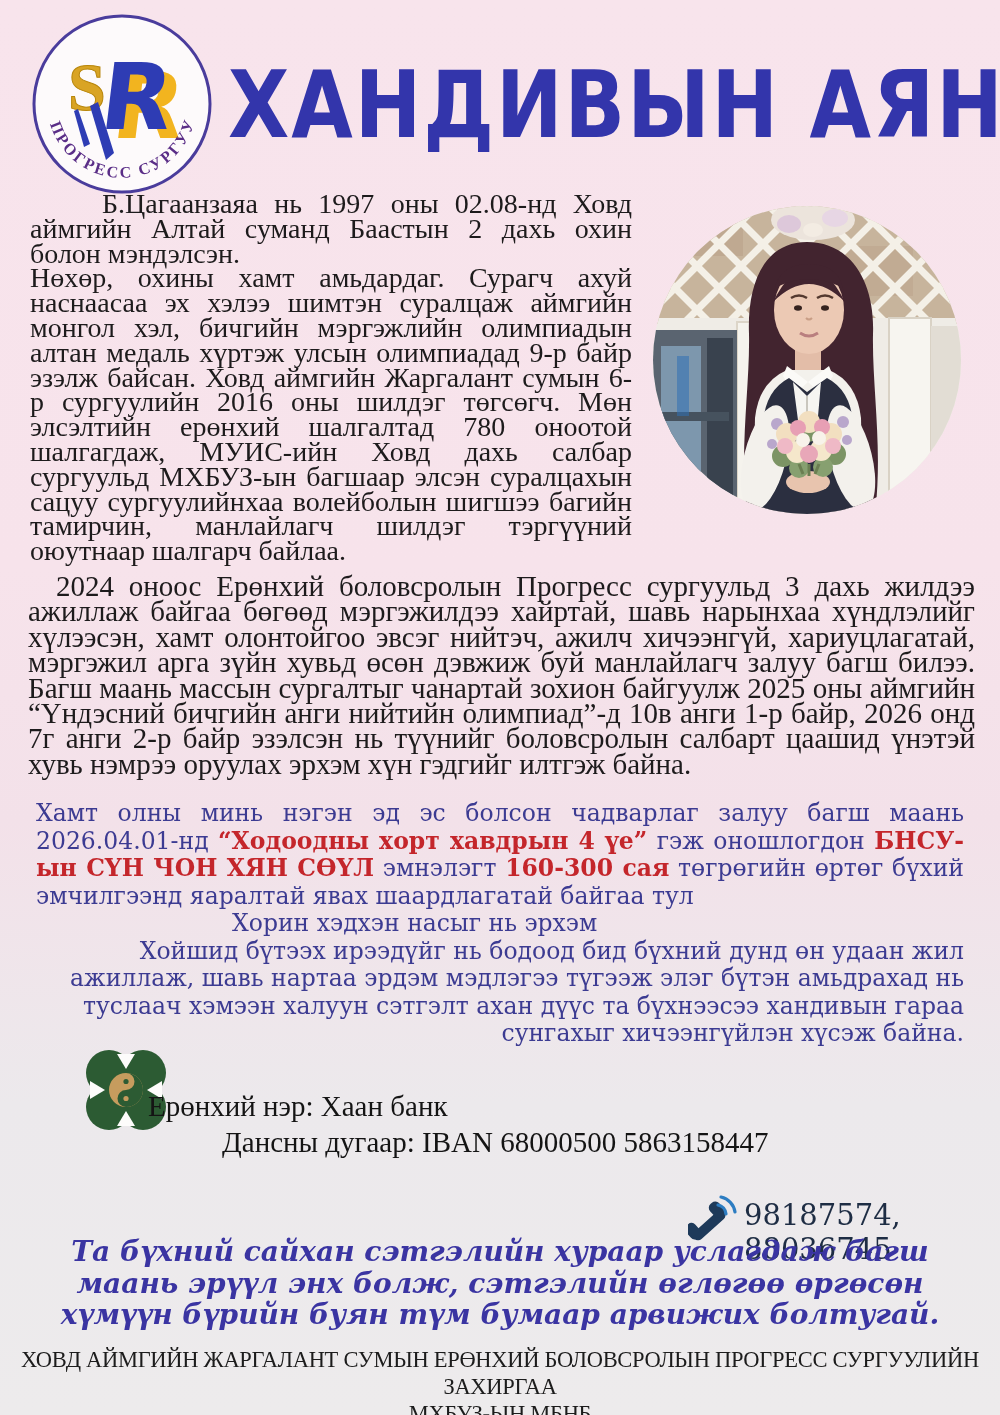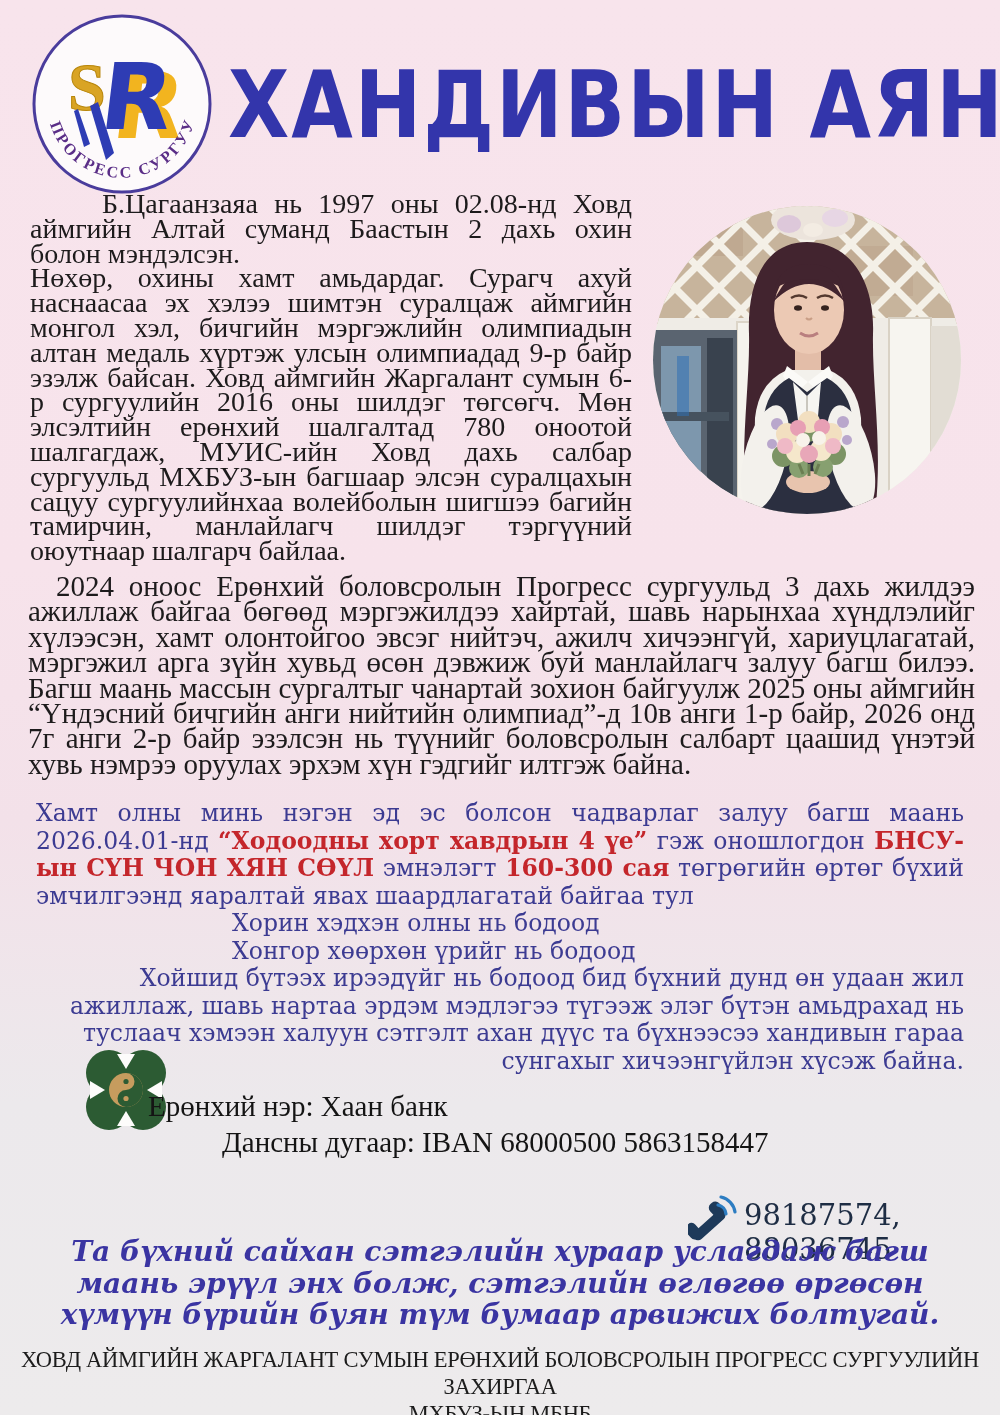--- a/index.html
+++ b/index.html
@@ -173,22 +173,21 @@
 
   <div class="abs bio-col">
     <p class="first">Б.Цагаанзаяа нь 1997 оны 02.08-нд Ховд аймгийн Алтай суманд Баастын 2 дахь охин болон мэндэлсэн.</p>
     <p>Нөхөр, охины хамт амьдардаг. Сурагч ахуй наснаасаа эх хэлээ шимтэн суралцаж аймгийн монгол хэл, бичгийн мэргэжлийн олимпиадын алтан медаль хүртэж улсын олимпиадад 9-р байр эзэлж байсан. Ховд аймгийн Жаргалант сумын 6-р сургуулийн 2016 оны шилдэг төгсөгч. Мөн элсэлтийн ерөнхий шалгалтад 780 оноотой шалгагдаж, МУИС-ийн Ховд дахь салбар сургуульд МХБУЗ-ын багшаар элсэн суралцахын сацуу сургуулийнхаа волейболын шигшээ багийн тамирчин, манлайлагч шилдэг тэргүүний оюутнаар шалгарч байлаа.</p>
   </div>
 
   <p class="abs bio-wide">2024 оноос Ерөнхий боловсролын Прогресс сургуульд 3 дахь жилдээ ажиллаж байгаа бөгөөд мэргэжилдээ хайртай, шавь нарынхаа хүндлэлийг хүлээсэн, хамт олонтойгоо эвсэг нийтэч, ажилч хичээнгүй, хариуцлагатай, мэргэжил арга зүйн хувьд өсөн дэвжиж буй манлайлагч залуу багш билээ. Багш маань массын сургалтыг чанартай зохион байгуулж 2025 оны аймгийн “Үндэсний бичгийн анги нийтийн олимпиад”-д 10в анги 1-р байр, 2026 онд 7г анги 2-р байр эзэлсэн нь түүнийг боловсролын салбарт цаашид үнэтэй хувь нэмрээ оруулах эрхэм хүн гэдгийг илтгэж байна.</p>
 
   <div class="abs appeal">
     <p class="intro"><span>Хамт олны минь нэгэн эд эс болсон чадварлаг залуу багш маань 2026.04.01-нд </span><span class="red">“Ходоодны хорт хавдрын 4 үе”</span><span> гэж оношлогдон </span><span class="red">БНСУ-ын СҮН ЧОН ХЯН СӨҮЛ</span><span> эмнэлэгт </span><span class="red">160-300 сая</span><span> төгрөгийн өртөг бүхий эмчилгээнд яаралтай явах шаардлагатай байгаа тул</span></p>
-    <div class="think-line">Хорин хэдхэн олны нь бодоод</div>
-    <div class="think-line">Хонгор хөөрхөн үрийг нь бодоод</div>
+    <div class="think-line">Хорин хэдхэн насыг нь эрхэм</div>
     <p class="closing">Хойшид бүтээх ирээдүйг нь бодоод бид бүхний дунд өн удаан жил ажиллаж, шавь нартаа эрдэм мэдлэгээ түгээж элэг бүтэн амьдрахад нь туслаач хэмээн халуун сэтгэлт ахан дүүс та бүхнээсээ хандивын гараа сунгахыг хичээнгүйлэн хүсэж байна.</p>
   </div>
 
   <div class="abs" style="left:82px; top:1046px;">
     <svg width="88" height="88" viewBox="0 0 88 88">
       <g fill="#2c5b33">
         <circle cx="27" cy="27" r="23"></circle>
           <circle cx="61" cy="27" r="23"></circle>
         <circle cx="27" cy="61" r="23"></circle>
           <circle cx="61" cy="61" r="23"></circle>

